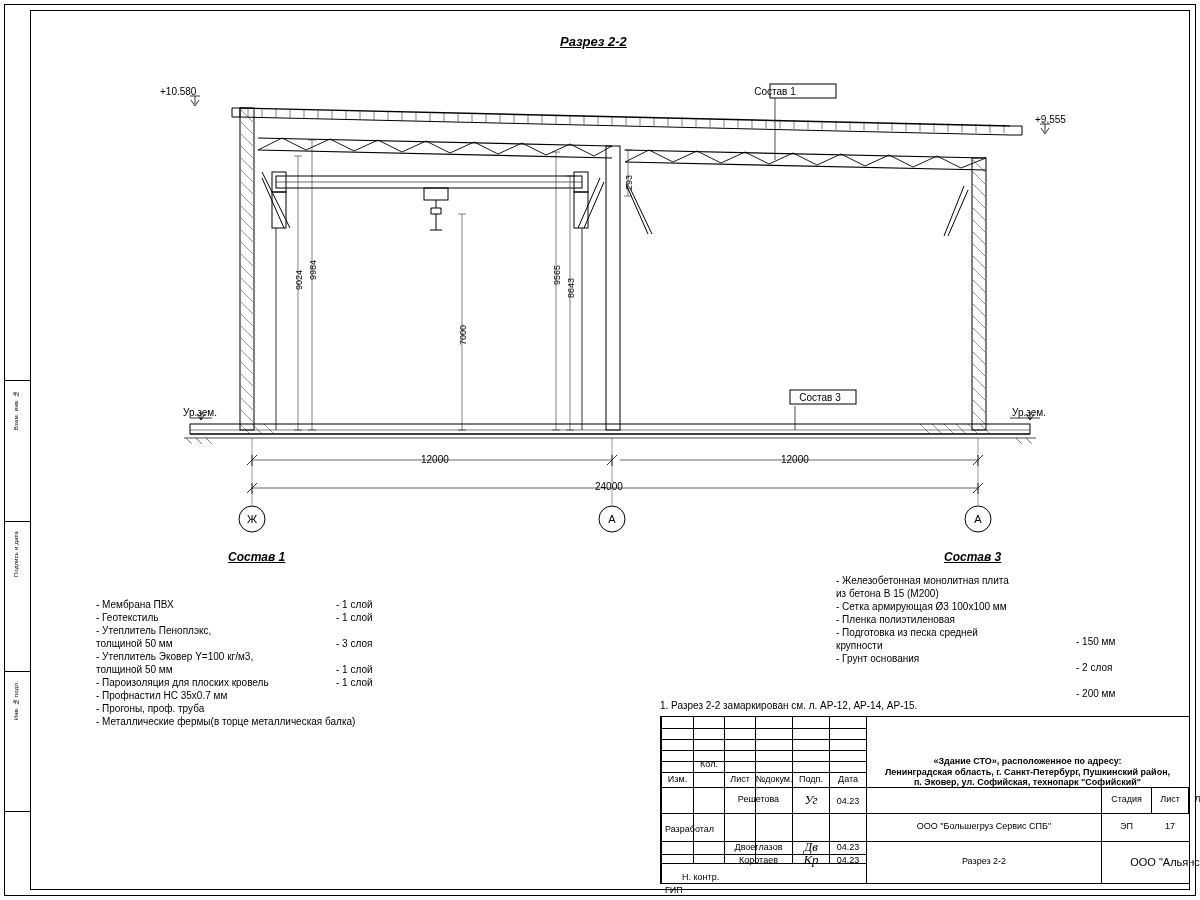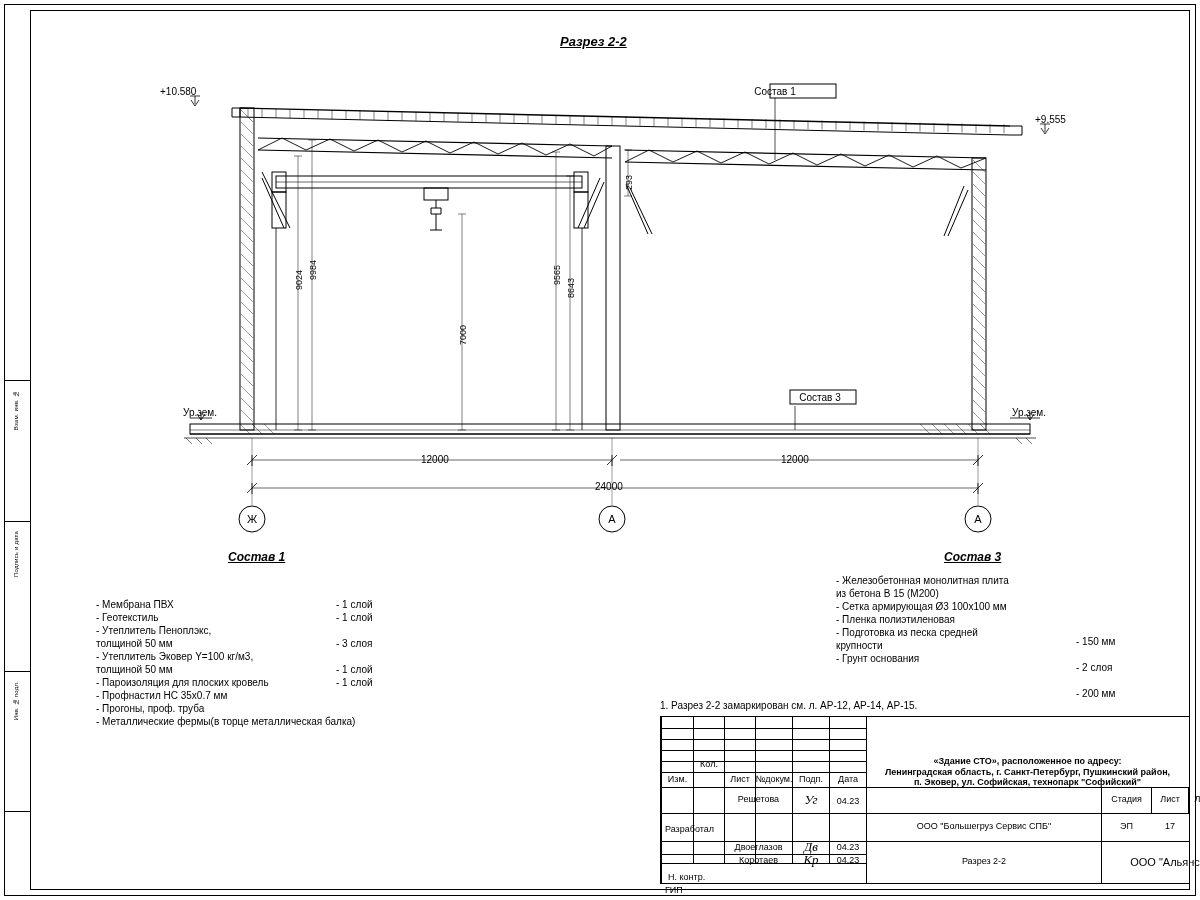--- a/index.html
+++ b/index.html
@@ -299,21 +299,21 @@
     <div class="cell" style="left:64px;top:55px;width:30px;height:15px;">Лист</div>
     <div class="cell" style="left:95px;top:55px;width:36px;height:15px;">№докум.</div>
     <div class="cell" style="left:132px;top:55px;width:36px;height:15px;">Подп.</div>
     <div class="cell" style="left:169px;top:55px;width:36px;height:15px;">Дата</div>
 
     <div class="cell left" style="left:1px;top:70px;width:62px;height:26px;">Разработал</div>
     <div class="cell" style="left:64px;top:70px;width:67px;height:26px;">Решетова</div>
     <div class="cell sig" style="left:132px;top:70px;width:36px;height:26px;">Уг</div>
     <div class="cell" style="left:169px;top:79px;width:36px;height:12px;">04.23</div>
 
-    <div class="cell left" style="left:4px;top:124px;width:62px;height:13px;">Н. контр.</div>
+    <div class="cell left" style="left:18px;top:124px;width:62px;height:13px;">Н. контр.</div>
     <div class="cell" style="left:64px;top:124px;width:67px;height:13px;">Двоеглазов</div>
     <div class="cell sig" style="left:132px;top:124px;width:36px;height:13px;">Дв</div>
     <div class="cell" style="left:169px;top:124px;width:36px;height:13px;">04.23</div>
 
     <div class="cell left" style="left:1px;top:137px;width:62px;height:13px;">ГИП</div>
     <div class="cell" style="left:64px;top:137px;width:67px;height:13px;">Коротаев</div>
     <div class="cell sig" style="left:132px;top:137px;width:36px;height:13px;">Кр</div>
     <div class="cell" style="left:169px;top:137px;width:36px;height:13px;">04.23</div>
 
     <div class="cell" style="left:206px;top:96px;width:234px;height:28px;">ООО "Большегруз Сервис СПБ"</div>

